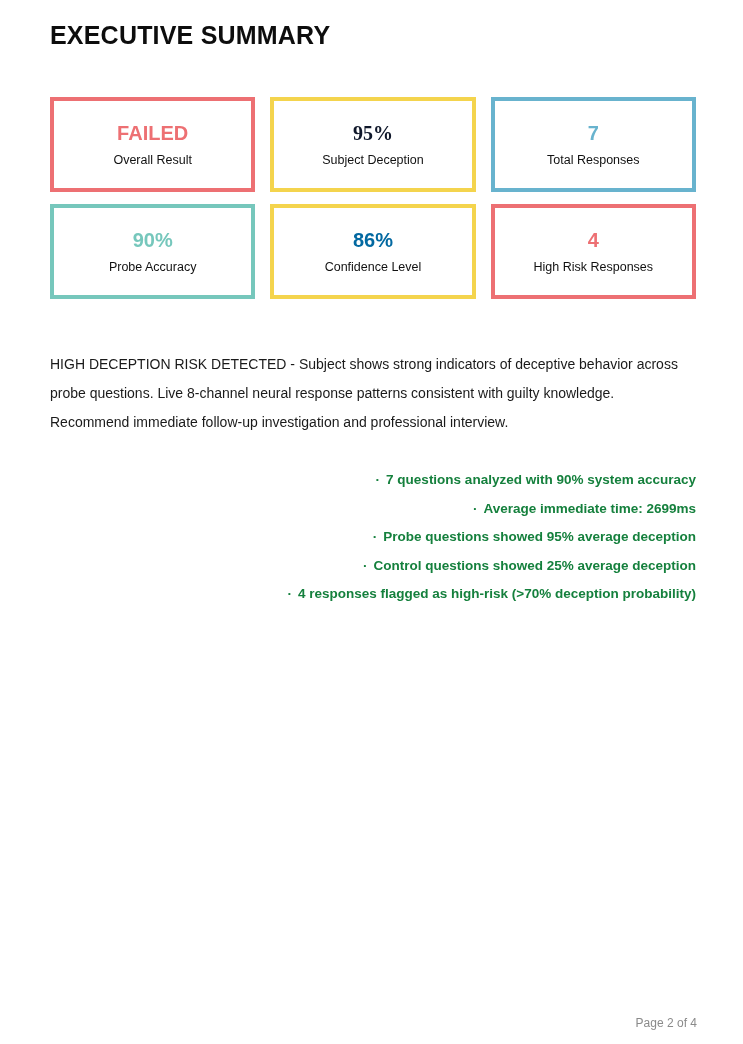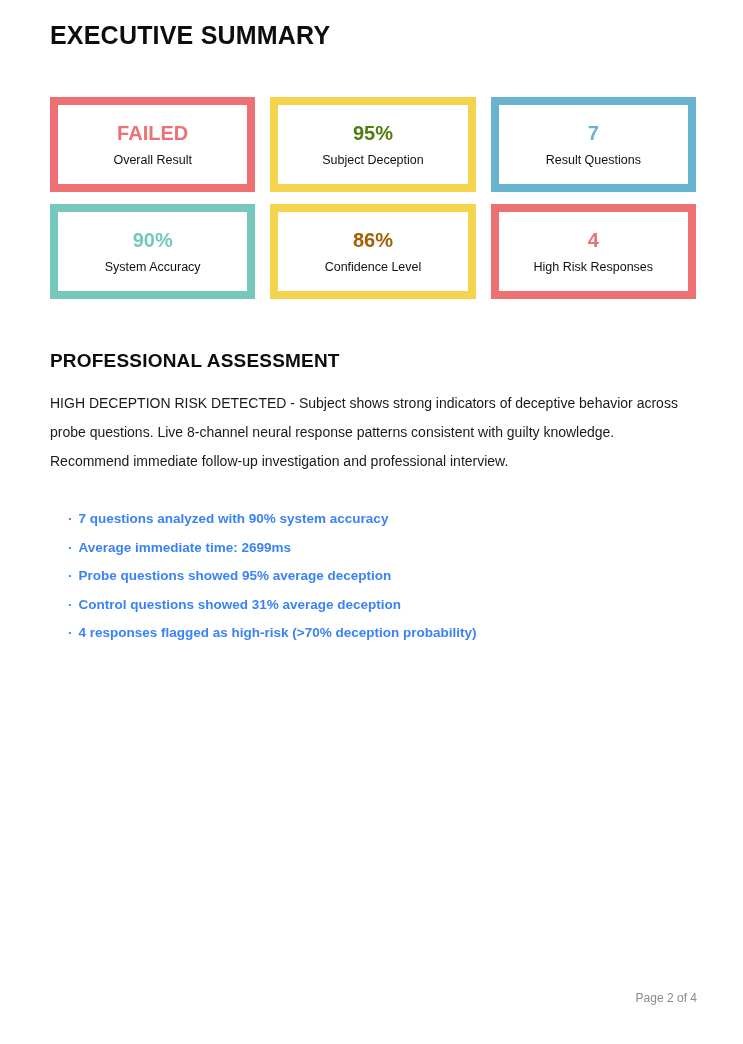--- a/index.html
+++ b/index.html
@@ -27,21 +27,21 @@
   }
   .cards-grid {
     margin-top: 47px;
     display: grid;
     grid-template-columns: repeat(3, 1fr);
     column-gap: 15px;
     row-gap: 12px;
   }
   .metric-card {
     height: 95px;
-    border: 8px solid #a16207;
+    border: 4px solid #a16207;
     background: #ffffff;
     display: flex;
     flex-direction: column;
     align-items: center;
     justify-content: center;
     text-align: center;
   }
   .metric-value {
     font-size: 20px;
     font-weight: bold;
@@ -71,87 +71,87 @@
   .findings-section { margin-top: 29px; }
   .findings-list {
     margin-top: 17px;
     padding-left: 18px;
     list-style: none;
   }
   .finding-item {
     font-size: 13.5px;
     font-weight: bold;
     line-height: 28.5px;
-    color: #3b82f6;
+    color: #15803d;
+    text-align: right;
   }
   .finding-bullet {
     font-weight: bold;
     margin-right: 6px;
   }
   .page-footer {
     position: absolute;
     right: 46px;
-    bottom: 39px;
+    bottom: 14px;
     font-size: 12px;
     color: #8a8a8a;
   }
 </style>
 </head>
 <body>
 
 <div class="page">
   <div class="content">
 
     <h1 class="doc-title">EXECUTIVE SUMMARY</h1>
 
     <div class="cards-grid">
 
       <div class="metric-card" style="border-color: rgb(237, 112, 115);">
         <div class="metric-value" style="color: rgb(237, 112, 115);">FAILED</div>
         <div class="metric-label">Overall Result</div>
       </div>
 
       <div class="metric-card" style="border-color: rgb(244, 212, 77);">
-        <div class="metric-value" style="color: #4d7c0f;">95%</div>
+        <div class="metric-value" style="color: #0f172a; font-family: Liberation Serif, serif;">95%</div>
         <div class="metric-label">Subject Deception</div>
       </div>
 
       <div class="metric-card" style="border-color: rgb(104, 179, 206);">
         <div class="metric-value" style="color: rgb(104, 179, 206);">7</div>
-        <div class="metric-label">Result Questions</div>
+        <div class="metric-label">Total Responses</div>
       </div>
 
       <div class="metric-card" style="border-color: rgb(118, 199, 188); text-align: right;">
         <div class="metric-value" style="color: rgb(118, 199, 188);">90%</div>
-        <div class="metric-label">System Accuracy</div>
+        <div class="metric-label">Probe Accuracy</div>
       </div>
 
       <div class="metric-card" style="border-color: rgb(244, 212, 77);">
-        <div class="metric-value" style="color: #a16207; text-align: right;">86%</div>
+        <div class="metric-value" style="color: #0369a1; text-align: right;">86%</div>
         <div class="metric-label">Confidence Level</div>
       </div>
 
       <div class="metric-card" style="border-color: rgb(237, 112, 115);">
         <div class="metric-value" style="color: rgb(237, 112, 115);">4</div>
         <div class="metric-label">High Risk Responses</div>
       </div>
 
     </div>
 
     <div class="assessment-section">
-      <h2 class="section-heading">PROFESSIONAL ASSESSMENT</h2>
       <p class="assessment-text">HIGH DECEPTION RISK DETECTED - Subject shows strong indicators of deceptive behavior across probe questions. Live 8-channel neural response patterns consistent with guilty knowledge. Recommend immediate follow-up investigation and professional interview.</p>
     </div>
 
     <div class="findings-section">
       <ul class="findings-list">
         <li class="finding-item"><span class="finding-bullet">·</span><span>7 questions analyzed with 90% system accuracy</span></li>
         <li class="finding-item"><span class="finding-bullet">·</span><span>Average immediate time: 2699ms</span></li>
         <li class="finding-item"><span class="finding-bullet">·</span><span>Probe questions showed 95% average deception</span></li>
-        <li class="finding-item"><span class="finding-bullet">·</span><span>Control questions showed 31% average deception</span></li>
+        <li class="finding-item"><span class="finding-bullet">·</span><span>Control questions showed 25% average deception</span></li>
         <li class="finding-item"><span class="finding-bullet">·</span><span>4 responses flagged as high-risk (&gt;70% deception probability)</span></li>
       </ul>
     </div>
 
   </div>
 
   <div class="page-footer">Page 2 of 4</div>
 </div>
 
 </body></html>

